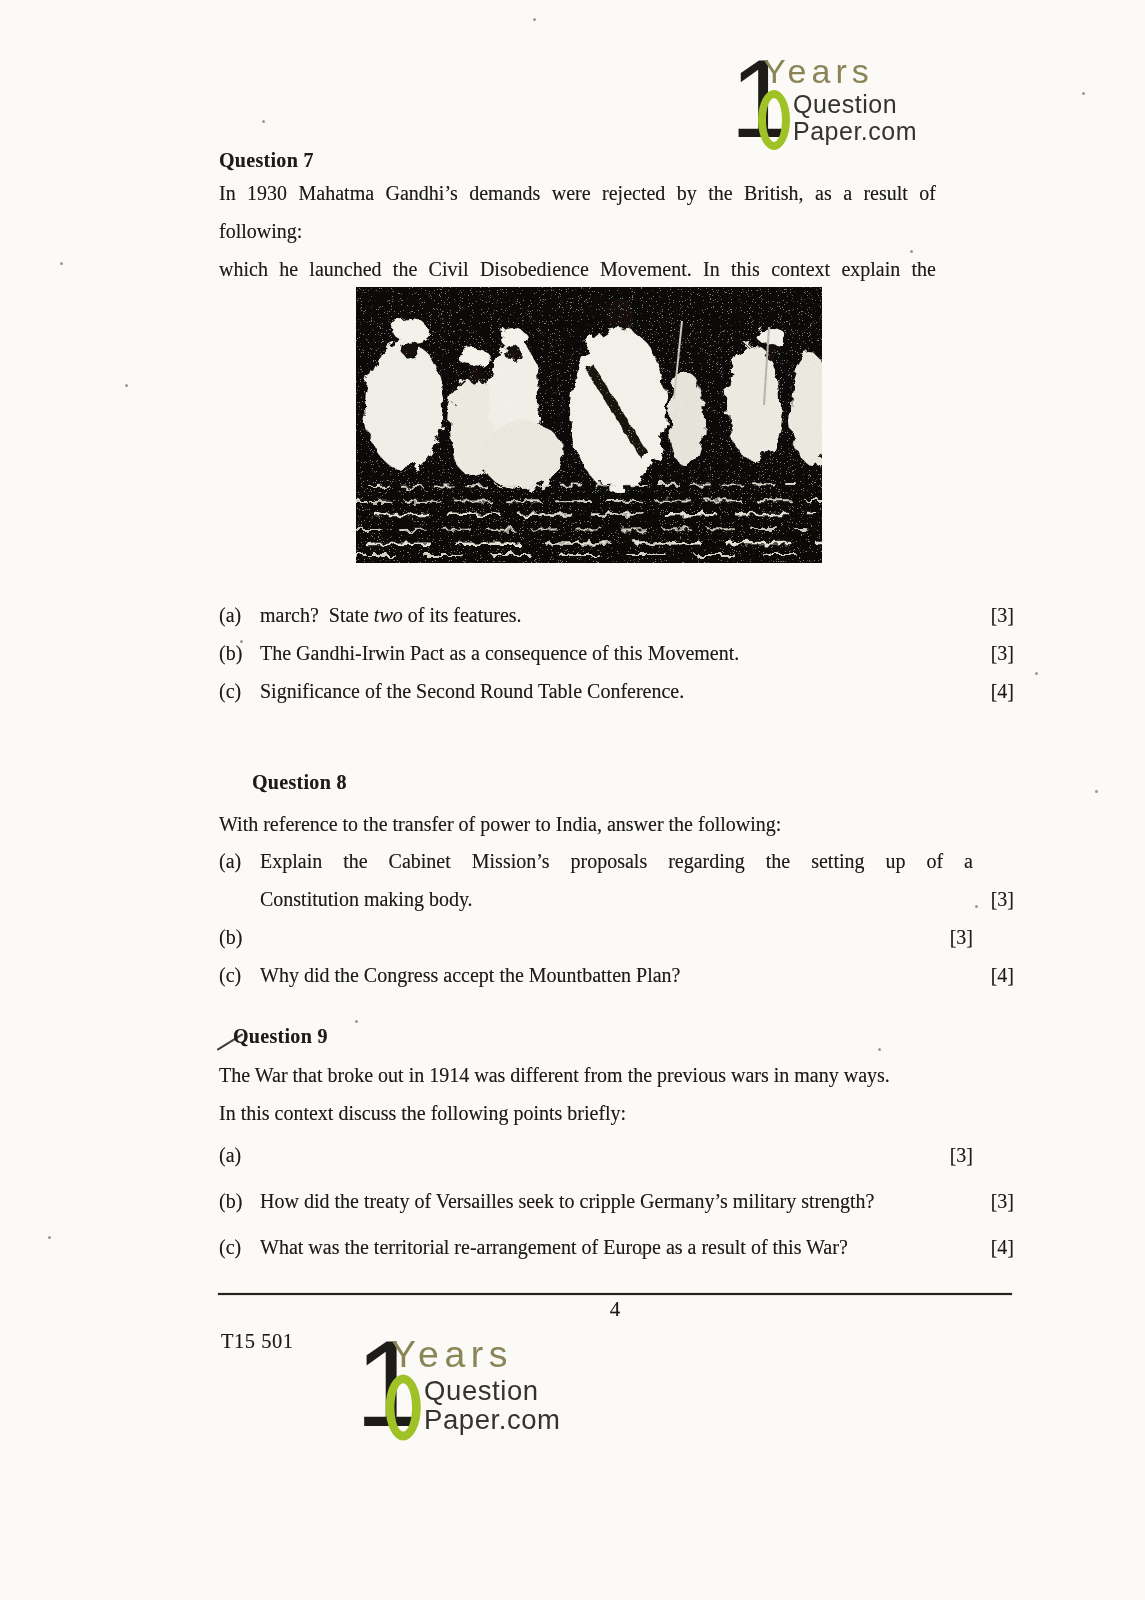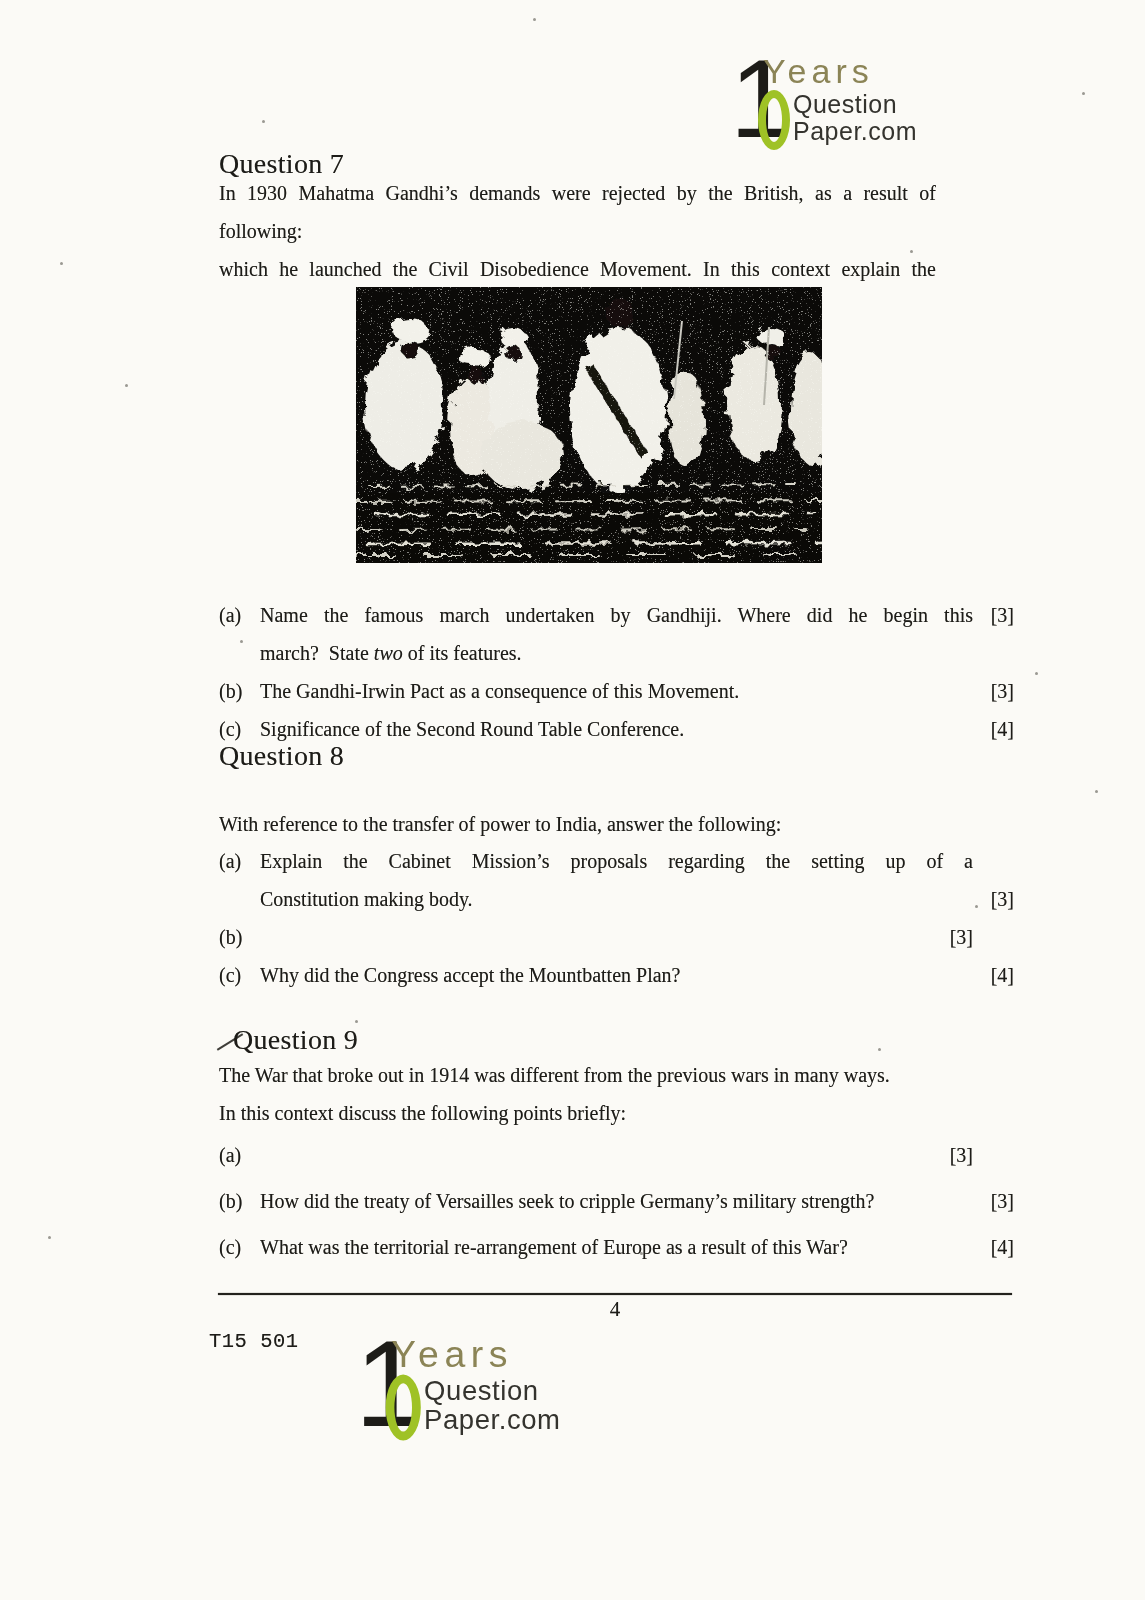--- a/index.html
+++ b/index.html
@@ -3,33 +3,33 @@
 <meta charset="utf-8">
 <style>
   html,body{margin:0;padding:0;background:#e8e8e6;}
   .page{
     position:relative;width:1145px;height:1600px;margin:0 auto;
     background:#fbfaf6;overflow:hidden;
     font-family:"Liberation Serif",serif;color:var(--ink,#1d1c18);
     text-shadow:0 0 .6px rgba(25,24,18,.45);
   }
   .sec{position:absolute;left:219px;width:795px;}
-  .qheading{font-weight:normal;font-size:28px;letter-spacing:.3px;line-height:1;}
+  .qheading{font-weight:bold;font-size:20px;letter-spacing:.3px;line-height:1;}
   .line{display:block;font-size:20px;line-height:38px;}
   .just{text-align:justify;text-align-last:justify;font-family:Liberation Serif, serif;}
   .part{display:grid;grid-template-columns:41px 713px 1fr;align-items:start;}
   .plabel{font-size:20px;line-height:38px;}
   .ptext{font-size:20px;}
   .pmarks{font-size:20px;line-height:38px;justify-self:end;align-self:start;}
   .pmarks.bottom{align-self:end;}
   .q9parts .part{margin-bottom:8px;}
   .photo-frame{position:absolute;left:356px;top:287px;width:466px;height:276px;}
   .rule{position:absolute;left:218px;top:1293px;width:794px;height:2px;background:#23221d;box-shadow:0 0 1px #23221d;}
   .pagenum{position:absolute;left:218px;top:1297px;width:794px;text-align:center;font-size:21px;}
-  .papercode{position:absolute;left:209px;top:1330px;font-size:20.5px;letter-spacing:.5px;font-family:Liberation Mono, monospace;}
+  .papercode{position:absolute;left:221px;top:1330px;font-size:20.5px;letter-spacing:.5px;}
   
   .logo{position:absolute;width:220px;height:125px;font-family:"Liberation Sans",sans-serif;text-shadow:none;}
   .logo .one{position:absolute;left:8px;top:-3px;font-size:112px;line-height:1;color:#1d1c18;}
   .logo .zero{position:absolute;left:36px;top:44px;width:16px;height:44px;border:8px solid var(--green,#9fc226);border-radius:50%;}
   .logo .zero span{font-size:0;}
   .logo .years{position:absolute;left:41px;top:6px;font-size:34px;letter-spacing:5px;color:var(--olive,#8b8456);}
   .logo .qword{position:absolute;left:71px;top:44px;font-size:25px;letter-spacing:.5px;color:var(--dark,#34332e);}
   .logo .pword{position:absolute;left:71px;top:71px;font-size:25px;letter-spacing:.5px;color:var(--dark,#34332e);}
   .logo-top{left:722px;top:46px;}
   .logo-bottom{left:346px;top:1326px;transform:scale(1.1);transform-origin:top left;}
@@ -110,42 +110,41 @@
         <line x1="0" y1="268" x2="440" y2="268" stroke="#d2d0c5" stroke-width="2" stroke-dasharray="38 30"></line>
       </g>
       <rect width="466" height="276" filter="url(#speck)" opacity="0.5"></rect>
     </svg>
   </div>
 
   <div class="sec" style="top:596px;">
     <div class="part">
       <span class="plabel">(a)</span>
       <span class="ptext">
-        <span class="line just"><span>Name the famous march undertaken by Gandhiji. Where did he begin this</span></span>
         <span class="line"><span>march?&nbsp; State </span><i>two</i><span> of its features.</span></span>
       </span>
       <span class="pmarks">[3]</span>
     </div>
     <div class="part">
       <span class="plabel">(b)</span>
       <span class="ptext">
         <span class="line"><span>The Gandhi-Irwin Pact as a consequence of this Movement.</span></span>
       </span>
       <span class="pmarks">[3]</span>
     </div>
     <div class="part">
       <span class="plabel">(c)</span>
       <span class="ptext">
         <span class="line"><span>Significance of the Second Round Table Conference.</span></span>
       </span>
       <span class="pmarks">[4]</span>
     </div>
   </div>
 
-  <div class="sec qheading" style="top:742px;">Question 8</div>
+  <div class="sec qheading" style="top:772px;margin-left:33px;">Question 8</div>
 
   <div class="sec" style="top:805px;">
     <span class="line">With reference to the transfer of power to India, answer the following:</span>
   </div>
 
   <div class="sec" style="top:842px;">
     <div class="part">
       <span class="plabel">(a)</span>
       <span class="ptext">
         <span class="line just"><span>Explain the Cabinet Mission’s proposals regarding the setting up of a</span></span>

